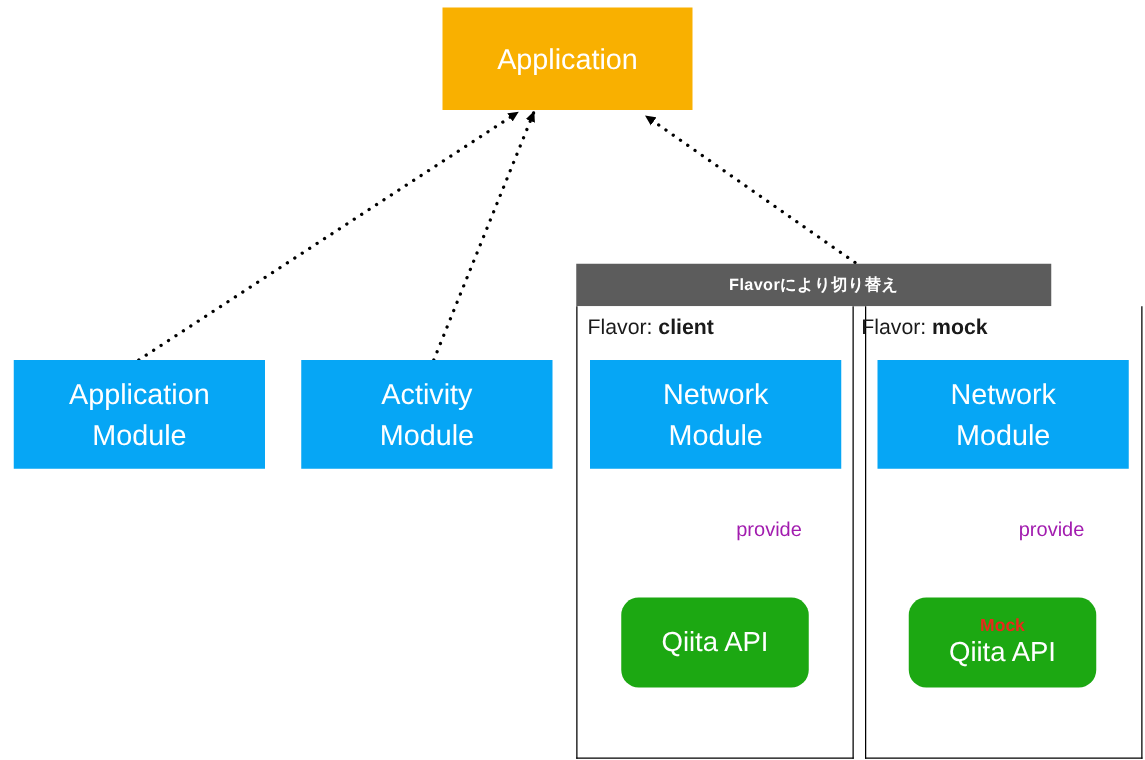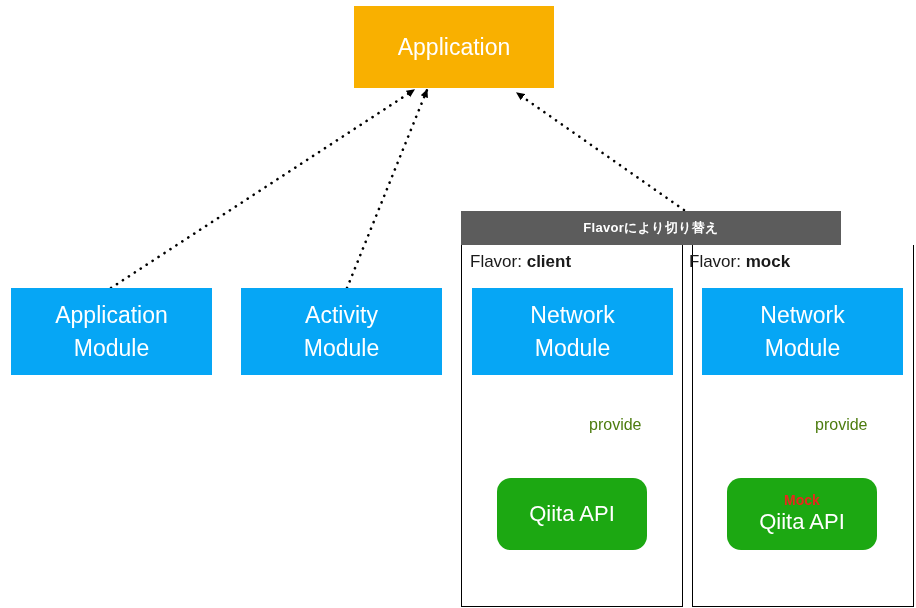--- a/index.html
+++ b/index.html
@@ -87,21 +87,21 @@
   .flavor-label {
     position: absolute;
     font-size: 17px;
     color: #1a1a1a;
     white-space: nowrap;
   }
   .flavor-label b { font-weight: bold; }
   .edge-label {
     position: absolute;
     font-size: 16px;
-    color: #4d7c0f;
+    color: #a21caf;
     white-space: nowrap;
   }
 </style>
 </head>
 <body>
 
 <div id="canvas">
 
   <svg class="svg-layer" viewBox="0 0 916 608">
     <defs>

